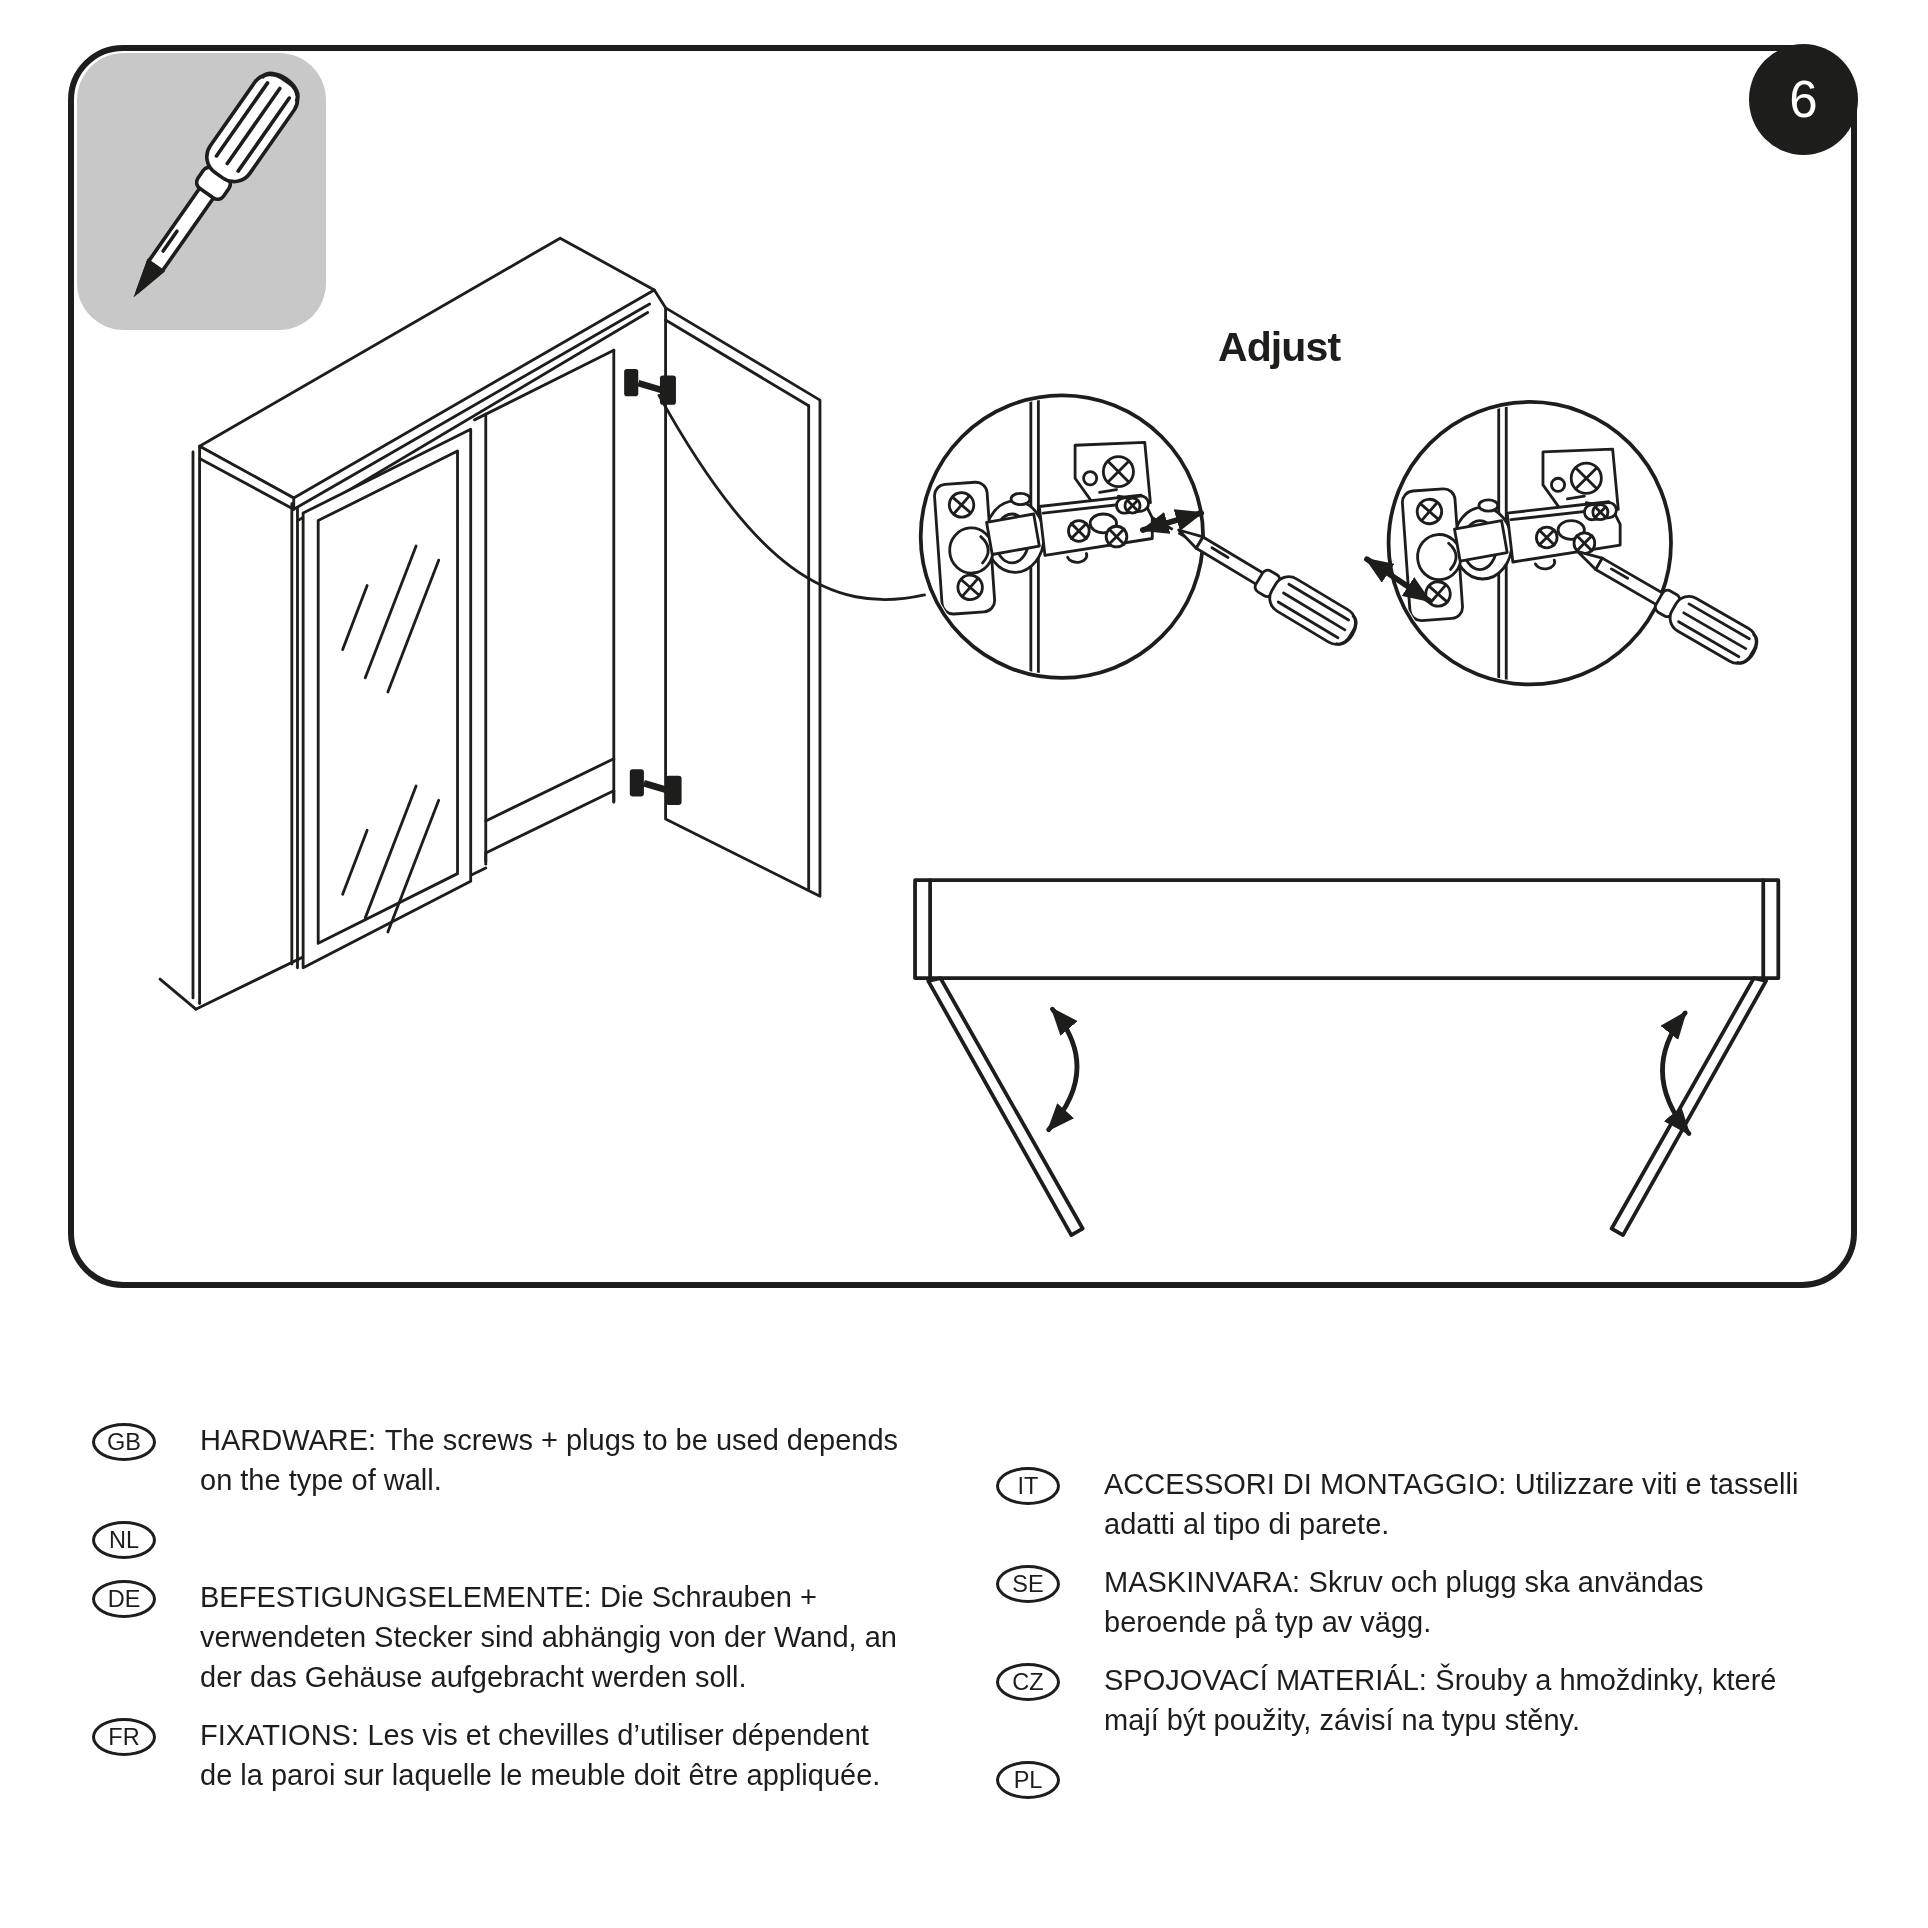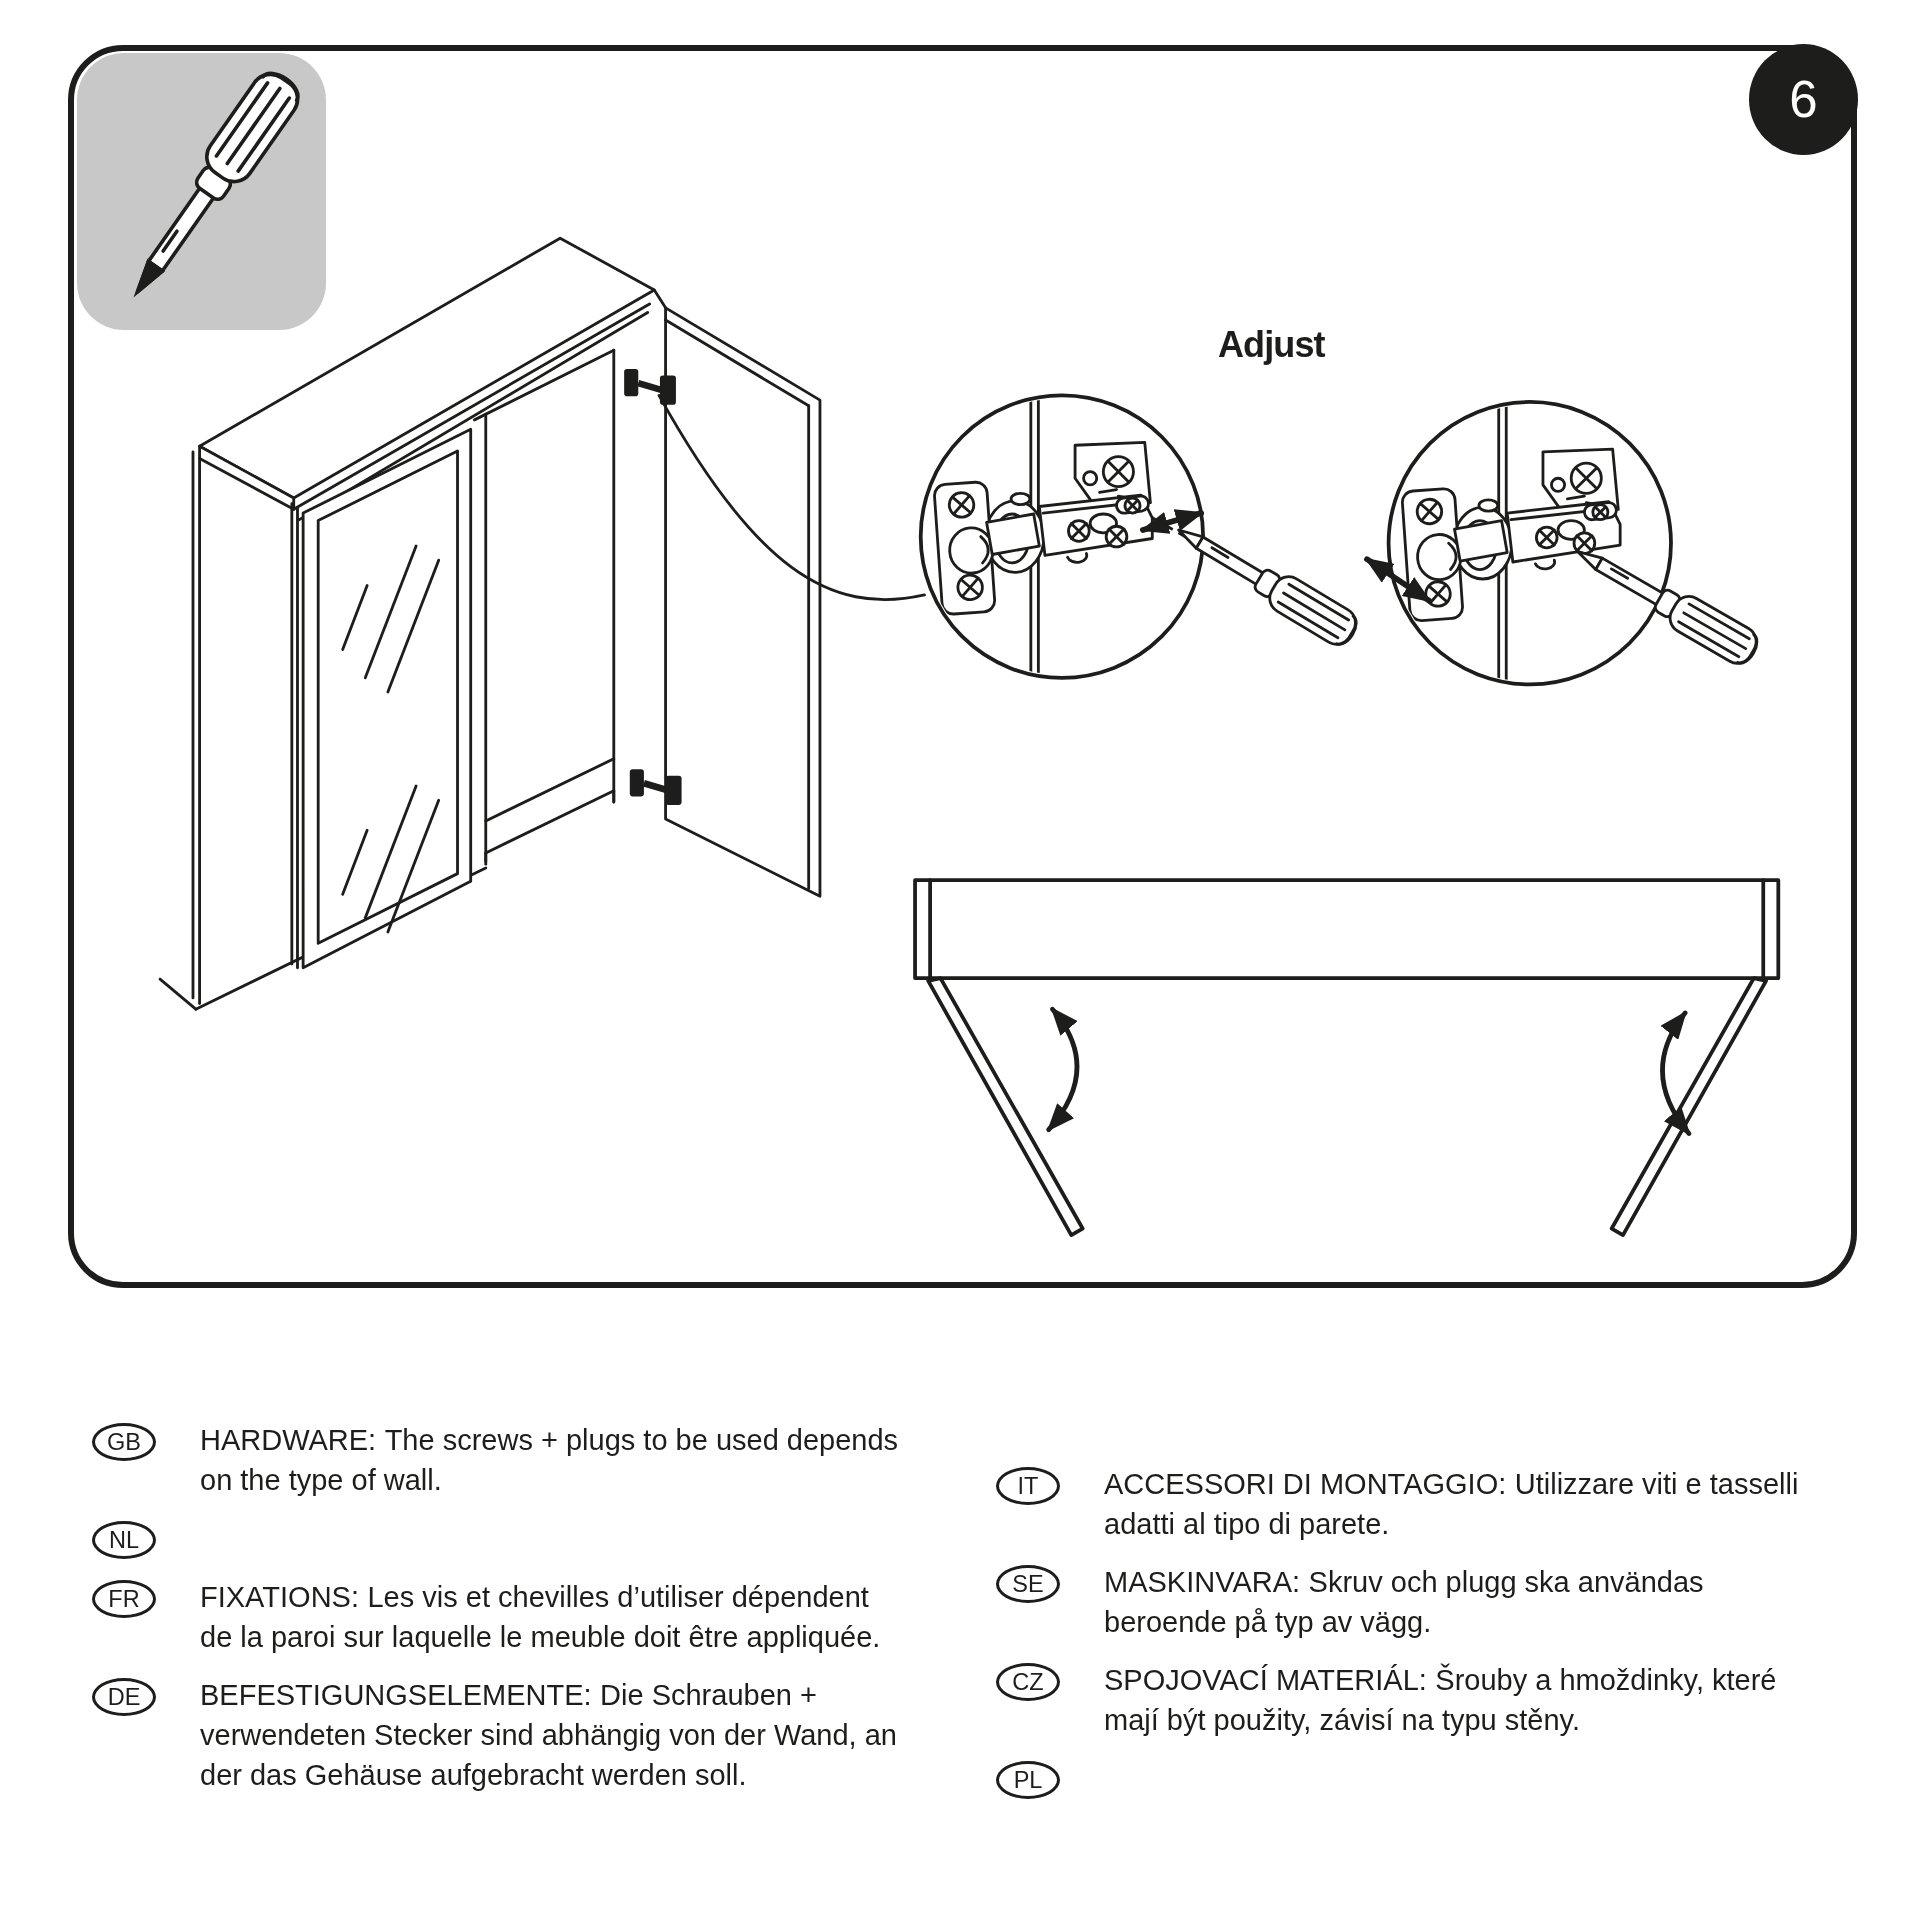--- a/index.html
+++ b/index.html
@@ -15,21 +15,21 @@
     position:absolute;left:77px;top:53px;width:249px;height:277px;
     background:#c8c8c8;border-radius:47px;
   }
   .art{position:absolute;left:0;top:0;pointer-events:none;}
   .step-badge{
     position:absolute;left:1749px;top:44px;width:109px;height:111px;background:#1d1d1b;
     border-radius:50%;display:flex;align-items:center;justify-content:center;
   }
   .step-badge span{color:#ffffff;font-size:51px;line-height:1;}
   .adjust{
-    position:absolute;left:1218px;top:324px;font-size:36px;font-weight:bold;
+    position:absolute;left:1218px;top:324px;font-size:41px;font-weight:bold;
     letter-spacing:-0.9px;
   }
   .legend-col{position:absolute;font-size:29px;line-height:40px;}
   .col-left{left:92px;top:1420px;width:829px;}
   .col-right{left:996px;top:1464px;width:885px;}
   .lang-row{display:flex;align-items:flex-start;margin-bottom:18px;}
   .lang-badge{
     flex:0 0 auto;width:58px;height:32px;border:3.8px solid #1d1d1b;border-radius:50%;
     display:flex;align-items:center;justify-content:center;font-weight:normal;font-size:23.5px;
     margin-top:2.8px;letter-spacing:0;
@@ -226,33 +226,33 @@
     <div class="lang-body"><span class="lang-label">HARDWARE:</span><span class="lang-text">The screws + plugs to be used depends
 on the type of wall.</span></div>
   </div>
   <div class="lang-row">
     <div class="lang-badge">
         <span>NL</span>
       </div>
   </div>
   <div class="lang-row">
     <div class="lang-badge">
-        <span>FR</span>
-      </div>
-    <div class="lang-body"><span class="lang-label">FIXATIONS:</span><span class="lang-text">Les vis et chevilles d’utiliser dépendent
-de la paroi sur laquelle le meuble doit être appliquée.</span></div>
-  </div>
-  <div class="lang-row">
-    <div class="lang-badge">
         <span>DE</span>
       </div>
     <div class="lang-body"><span class="lang-label">BEFESTIGUNGSELEMENTE:</span><span class="lang-text">Die Schrauben +
 verwendeten Stecker sind abhängig von der Wand, an
 der das Gehäuse aufgebracht werden soll.</span></div>
   </div>
+  <div class="lang-row">
+    <div class="lang-badge">
+        <span>FR</span>
+      </div>
+    <div class="lang-body"><span class="lang-label">FIXATIONS:</span><span class="lang-text">Les vis et chevilles d’utiliser dépendent
+de la paroi sur laquelle le meuble doit être appliquée.</span></div>
+  </div>
 </div>
 
 <div class="legend-col col-right">
   <div class="lang-row">
     <div class="lang-badge">
         <span>IT</span>
       </div>
     <div class="lang-body"><span class="lang-label">ACCESSORI DI MONTAGGIO:</span><span class="lang-text">Utilizzare viti e tasselli
 adatti al tipo di parete.</span></div>
   </div>

